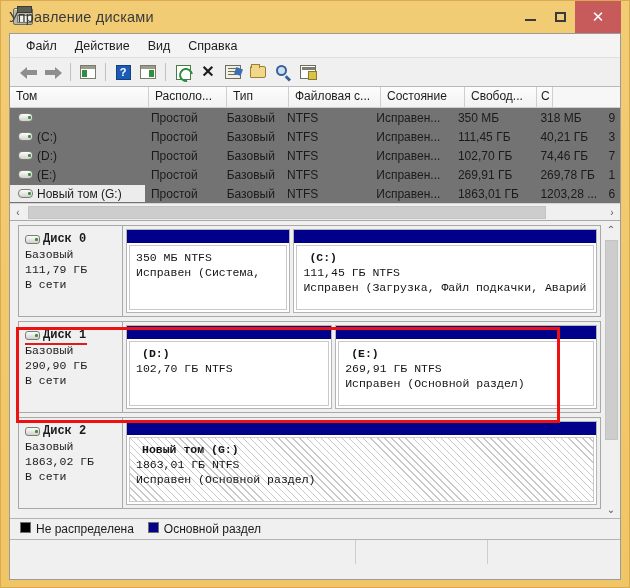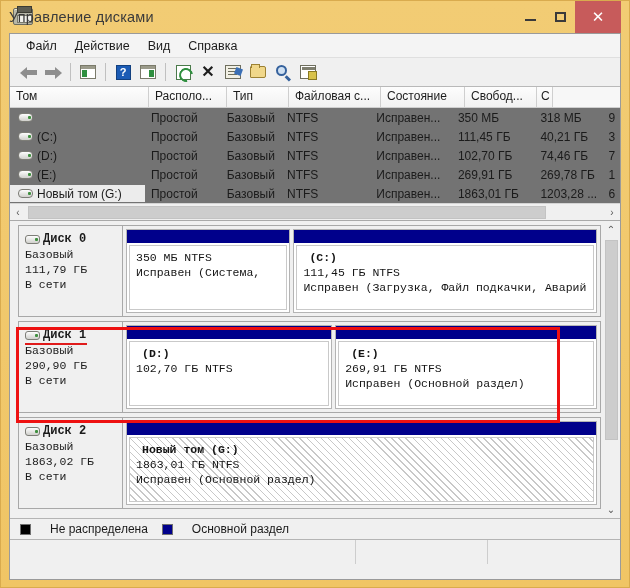--- a/index.html
+++ b/index.html
@@ -442,21 +442,21 @@
     background: #f0f0f0;
     border-top: 1px solid #b4b4b4;
     border-bottom: 1px solid #b4b4b4;
     display: flex;
     align-items: center;
     padding-left: 10px;
     gap: 6px;
     font-size: 12px;
     color: #1b1b1b;
   }
-  .legend-entry { display: flex; align-items: center; gap: 19px; margin-right: 8px; }
+  .legend-entry { display: flex; align-items: flex-start; gap: 5px; margin-right: 8px; }
   .swatch { width: 11px; height: 11px; border: 1px solid #707070; }
 
   
   #statusbar {
     height: 24px;
     background: #f0f0f0;
     display: flex;
     align-items: stretch;
     font-size: 11.5px;
     color: #333;

